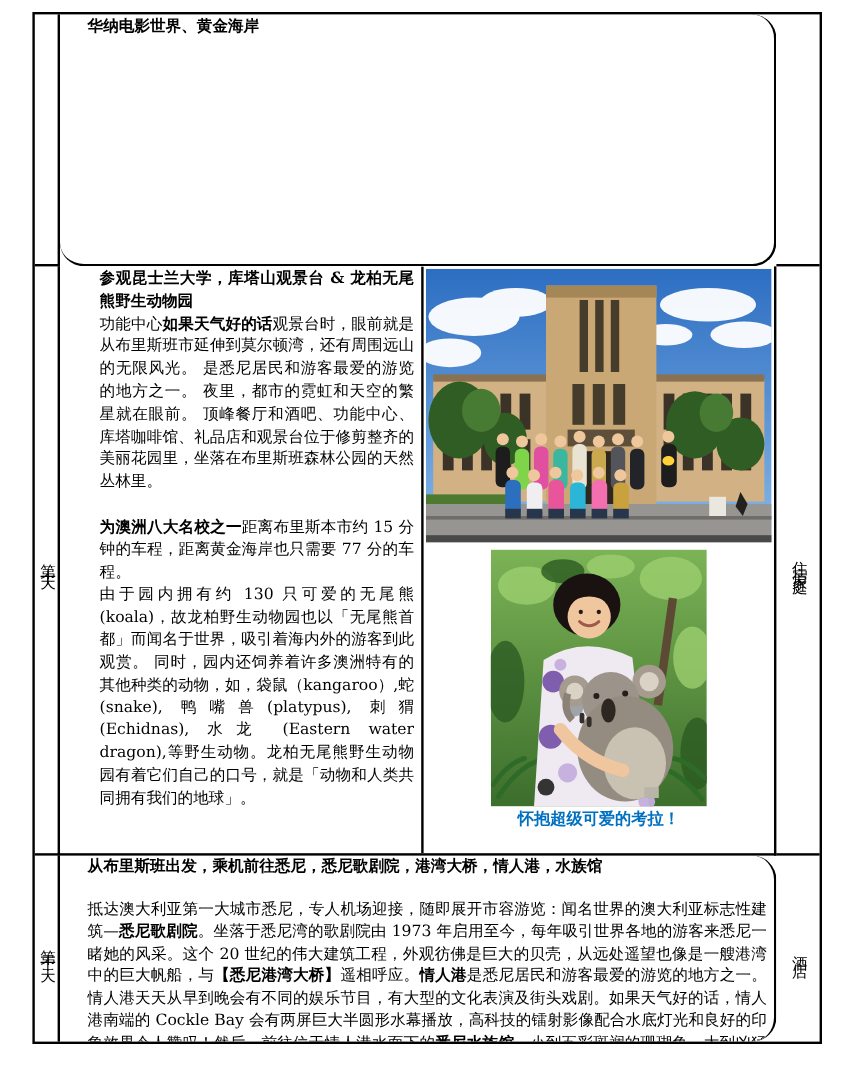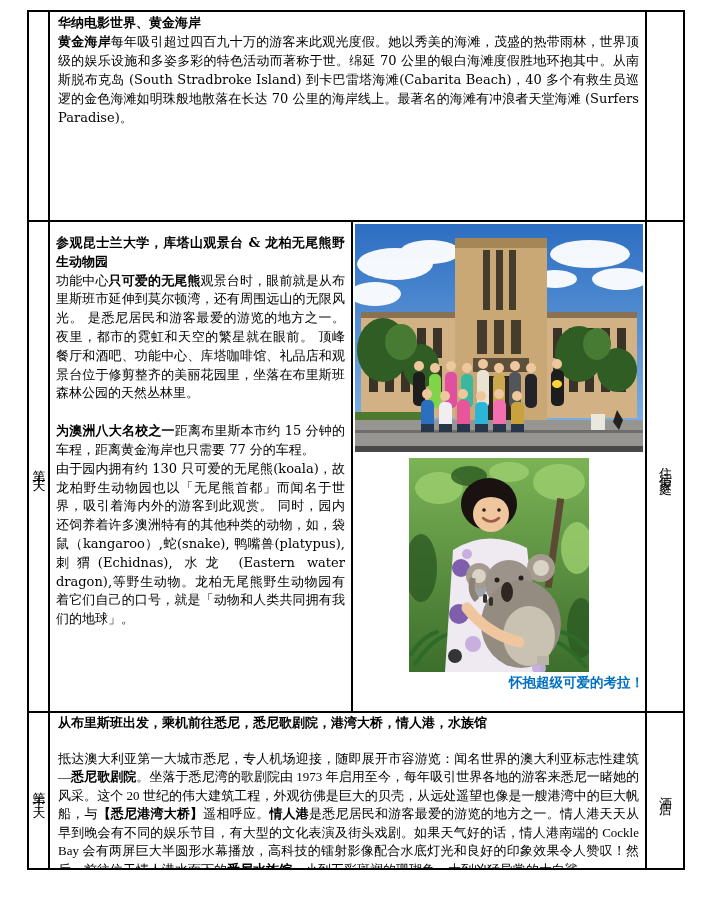--- a/index.html
+++ b/index.html
@@ -4,57 +4,56 @@
 <style>
   html,body{margin:0;padding:0;background:#fff;}
   .page{position:relative;width:710px;height:900px;background:#fff;overflow:hidden;
         font-family:"DejaVu Serif","Liberation Serif",serif;color:#000;}
   .tbl{position:absolute;left:27px;top:10px;width:658px;height:860px;
        border:2px solid #000;box-sizing:border-box;display:grid;
        grid-template-columns:21px 1fr 36px;grid-template-rows:210px 491px 1fr;}
   .cell{box-sizing:border-box;overflow:hidden;}
   .bR{border-right:2px solid #000;}
   .bB{border-bottom:2px solid #000;}
-  .content{padding:1px 6px 0 8px;}
+  .content{padding:1px 6px 0 23px;border-radius:20px;}
   .content p{margin:0;text-align:justify;font-size:13px;line-height:19px;}
   .b{font-weight:bold;}
   .gap{margin-top:19px !important;}
   .vcell{display:flex;align-items:center;justify-content:center;}
   .vtext{writing-mode:vertical-rl;text-orientation:upright;font-size:13px;letter-spacing:5px;}
   .d10{display:grid;grid-template-columns:303px 1fr;}
-  .d10text{box-sizing:border-box;border-right:2px solid #000;padding:12px 6px 0 6px;overflow:hidden;}
+  .d10text{box-sizing:border-box;border-right:2px solid #000;padding:2px 6px 0 6px;overflow:hidden;margin-left:27px;}
   .d10text p{margin:0;text-align:justify;font-size:13px;line-height:18.8px;}
   .d10imgs{padding:1px 1px 0 1px;text-align:center;overflow:hidden;}
   .photo{display:block;margin:1px auto 0 auto;}
-  .cap{font-size:13.5px;font-weight:bold;color:#0070C0;text-align:right;margin-top:2px;}
+  .cap{font-size:13.5px;font-weight:bold;color:#0070C0;text-align:center;margin-top:2px;}
   .d11 p{margin:0;}
   .d11 .para{margin-top:17px;}
-  .d11 p{font-size:13px;line-height:18.5px;font-family:Liberation Serif, serif;}
+  .d11 p{font-size:13px;line-height:18.5px;}
 </style>
 </head>
 <body>
 
 <div class="page">
   <div class="tbl">
 
     <div class="cell bR bB"></div>
     <div class="cell bR bB content">
       <p class="b">华纳电影世界、黄金海岸</p>
-      <p><span class="b">黄金海岸</span><span>每年吸引超过四百九十万的游客来此观光度假。她以秀美的海滩，茂盛的热带雨林，世界顶级的娱乐设施和多姿多彩的特色活动而著称于世。绵延 70 公里的银白海滩度假胜地环抱其中。从南斯脱布克岛 (South Stradbroke Island) 到卡巴雷塔海滩(Cabarita Beach)，40 多个有救生员巡逻的金色海滩如明珠般地散落在长达 70 公里的海岸线上。最著名的海滩有冲浪者天堂海滩 (Surfers Paradise)。</span></p>
 
     </div>
     <div class="cell bB"></div>
 
     <div class="cell bR bB vcell">
       <span class="vtext">第十天</span>
     </div>
     <div class="cell bR bB d10">
       <div class="d10text">
         <p class="b">参观昆士兰大学，库塔山观景台 &amp; 龙柏无尾熊野生动物园</p>
-        <p><span>功能中心</span><span class="b">只可爱的无尾熊</span><span>观景台时，眼前就是从布里斯班市延伸到莫尔顿湾，还有周围远山的无限风光。 是悉尼居民和游客最爱的游览的地方之一。 夜里，都市的霓虹和天空的繁星就在眼前。 顶峰餐厅和酒吧、功能中心、库塔咖啡馆、礼品店和观景台位于修剪整齐的美丽花园里，坐落在布里斯班森林公园的天然丛林里。</span></p>
+        <p><span>功能中心</span><span class="b">如果天气好的话</span><span>观景台时，眼前就是从布里斯班市延伸到莫尔顿湾，还有周围远山的无限风光。 是悉尼居民和游客最爱的游览的地方之一。 夜里，都市的霓虹和天空的繁星就在眼前。 顶峰餐厅和酒吧、功能中心、库塔咖啡馆、礼品店和观景台位于修剪整齐的美丽花园里，坐落在布里斯班森林公园的天然丛林里。</span></p>
         <p class="gap"><span class="b">为澳洲八大名校之一</span><span>距离布里斯本市约 15 分钟的车程，距离黄金海岸也只需要 77 分的车程。</span></p>
         <p><span>由于园内拥有约 130 只可爱的无尾熊(koala)，故龙柏野生动物园也以「无尾熊首都」而闻名于世界，吸引着海内外的游客到此观赏。 同时，园内还饲养着许多澳洲特有的其他种类的动物，如，袋鼠（kangaroo）,蛇(snake), 鸭嘴兽(platypus), 刺猬(Echidnas), 水龙 (Eastern water dragon),等野生动物。龙柏无尾熊野生动物园有着它们自己的口号，就是「动物和人类共同拥有我们的地球」。</span></p>
 
       </div>
       <div class="d10imgs">
 
         <svg class="photo" width="288" height="228" viewBox="0 0 288 228">
           <defs>
             <linearGradient id="sky" x1="0" y1="0" x2="0" y2="1">
               <stop offset="0" stop-color="#2d6ec2"></stop>

